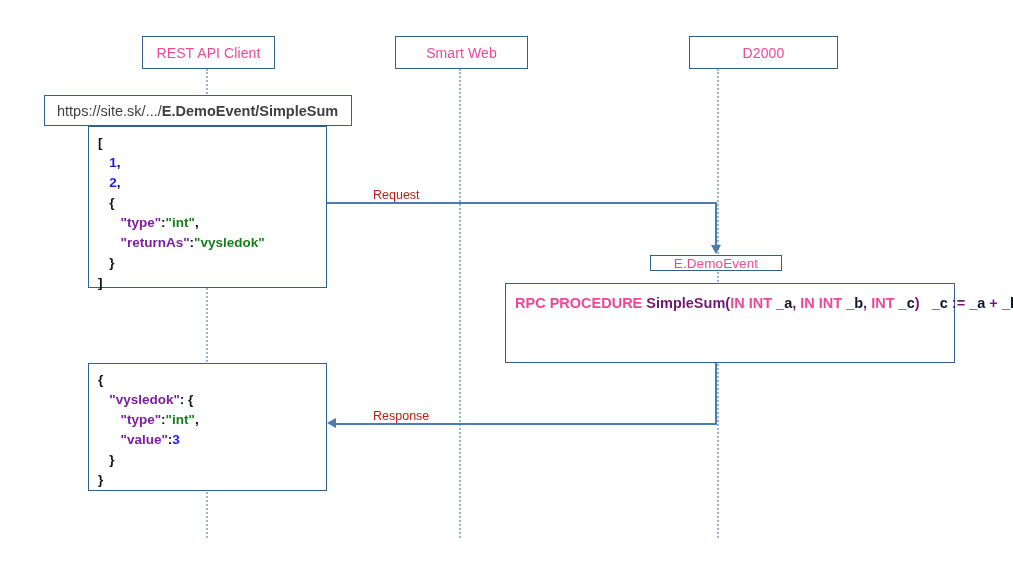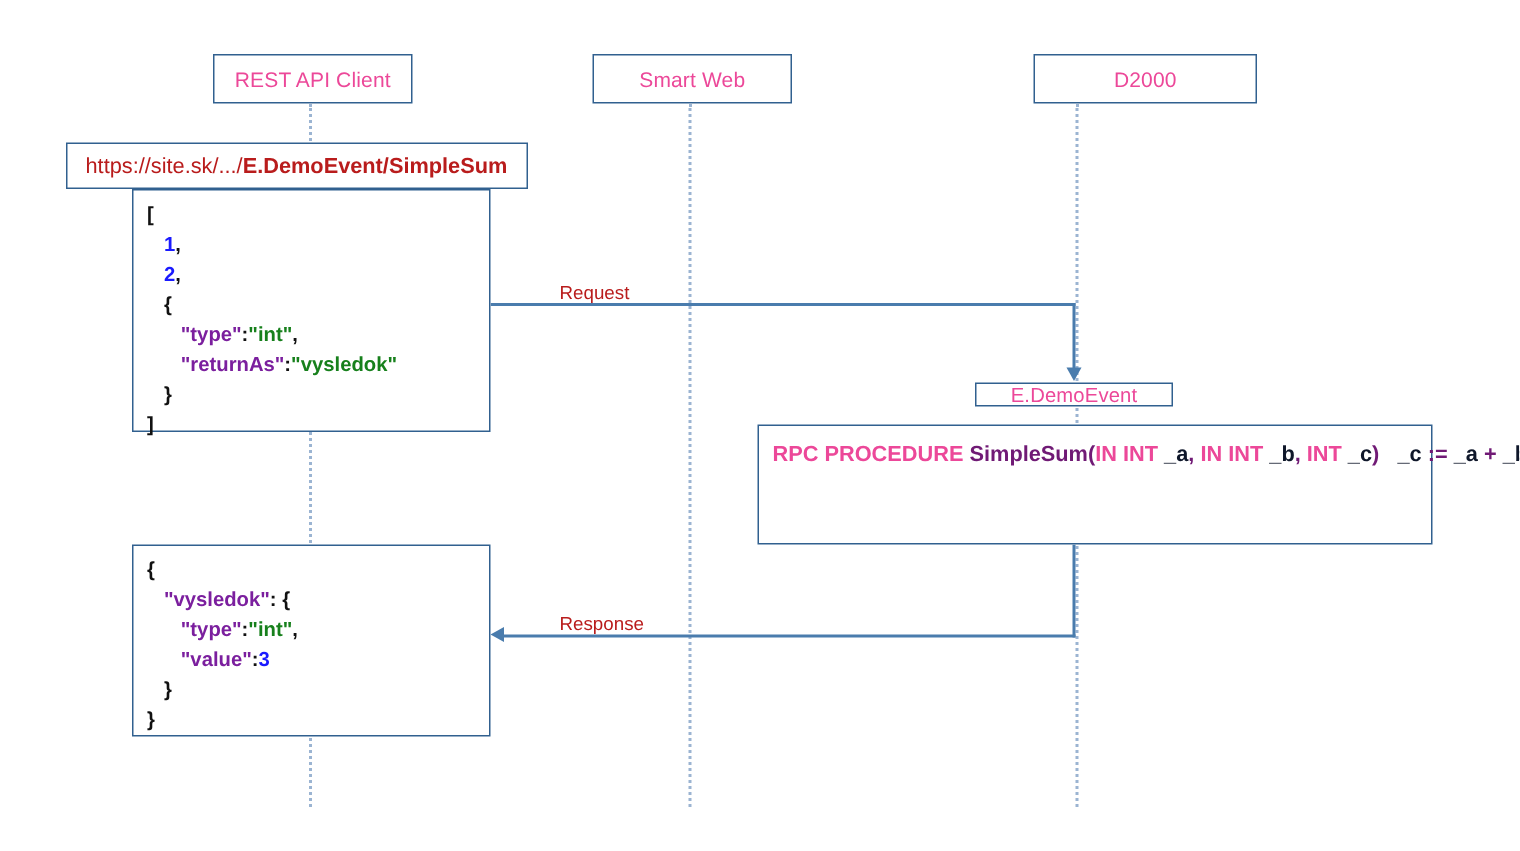--- a/index.html
+++ b/index.html
@@ -44,21 +44,21 @@
     box-sizing: border-box;
     border: 1.6px solid #31608f;
     background: #ffffff;
   }
 
   .url-box {
     display: flex;
     align-items: center;
     padding-left: 12px;
     font-size: 14.5px;
-    color: #b91c1c;
+    color: #404040;
   }
   .url-box .u-plain { font-weight: normal; }
   .url-box .u-bold  { font-weight: bold; }
 
   
   .code {
     position: absolute;
     box-sizing: border-box;
     font-size: 13.5px;
     font-weight: bold;

